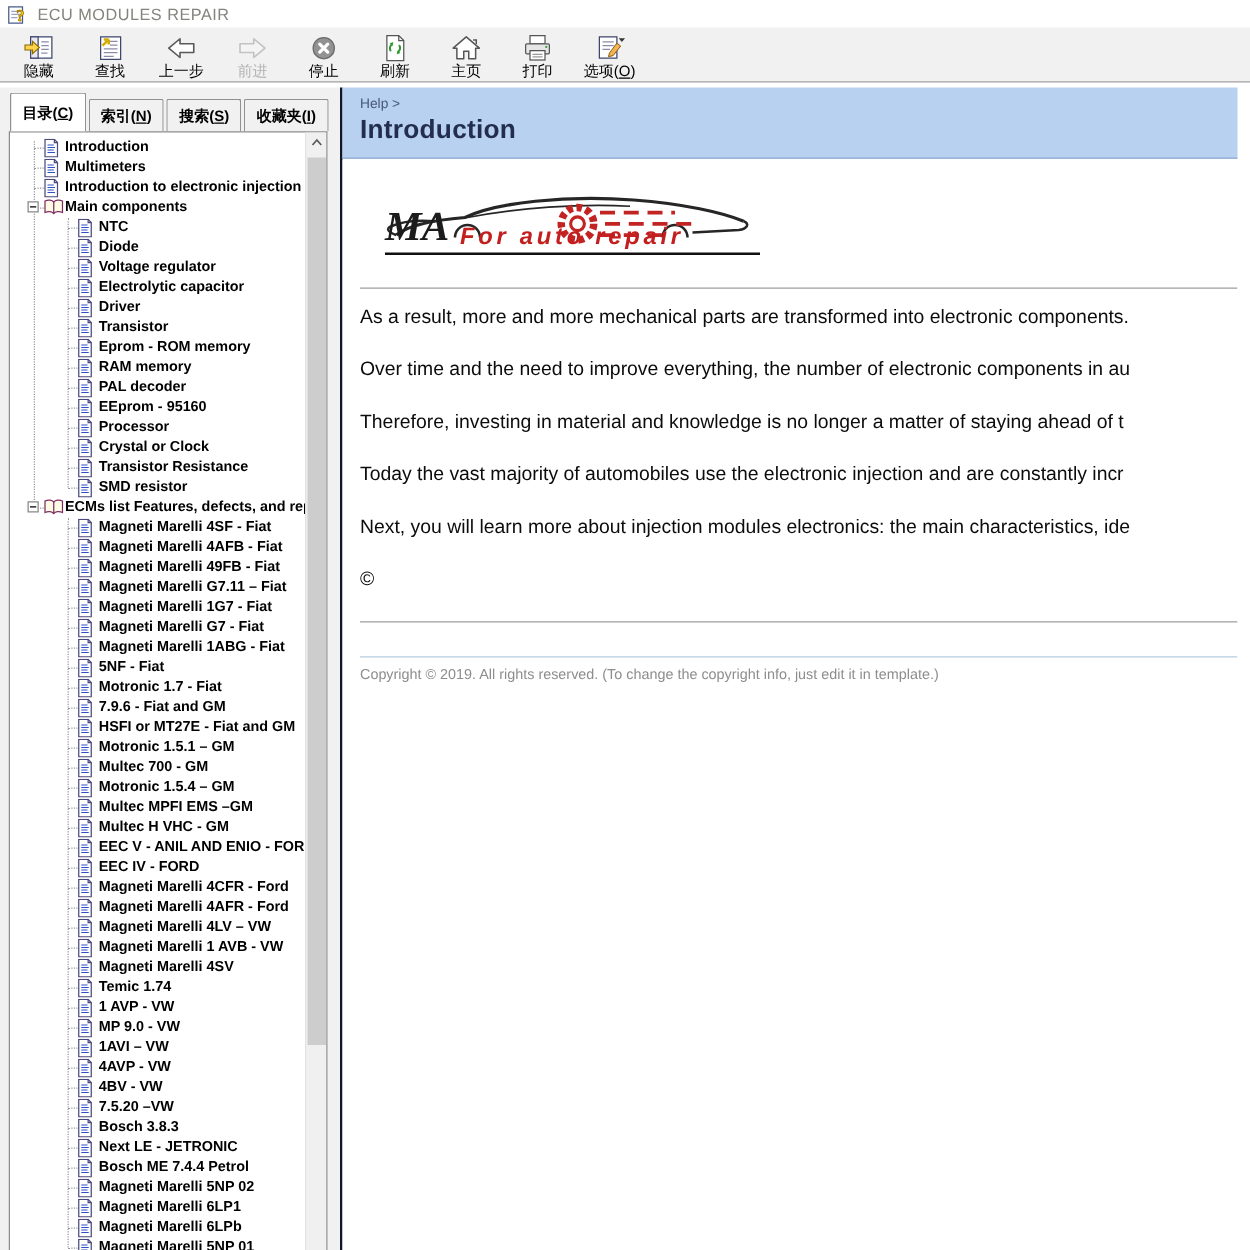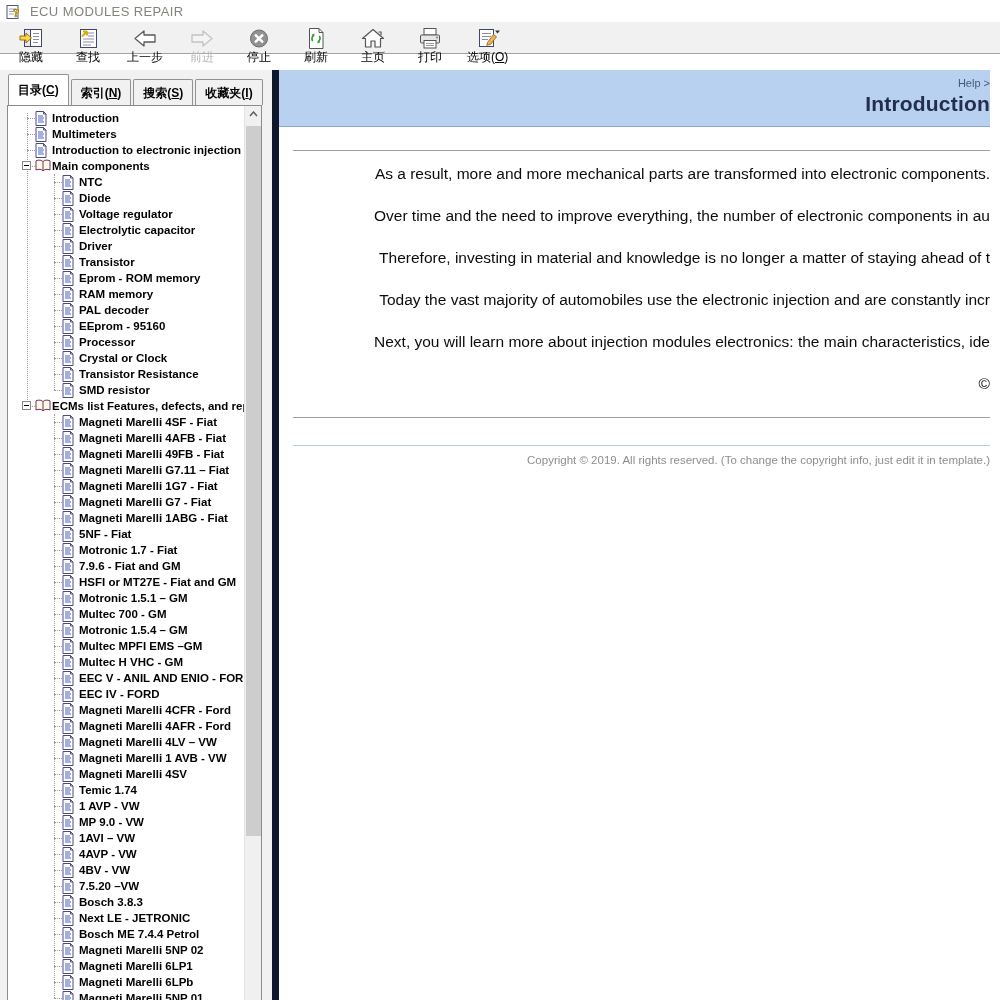--- a/index.html
+++ b/index.html
@@ -7,21 +7,21 @@
               font-family:"Liberation Sans", sans-serif; background:#fff; }
   #app { position:relative; width:1000px; height:1000px; background:#fff; }
 
   
   .titlebar { position:absolute; top:0; left:0; right:0; height:22px; background:#ffffff;
               display:flex; align-items:center; padding-left:6px; }
   .titlebar .ticon { width:17px; height:17px; margin-right:7px; flex:0 0 auto; }
   .titlebar .ttext { font-size:13px; color:#84847e; letter-spacing:0.4px; }
 
   
-  .toolbar { position:absolute; top:22px; left:0; right:0; height:32px; background:#f1f1f1;
+  .toolbar { position:absolute; top:22px; left:0; right:0; height:44px; background:#f1f1f1;
              border-bottom:1px solid #a3a3a3; display:flex; align-items:flex-start; padding:2px 0 0 4px; }
   .tb { display:flex; flex-direction:column; align-items:center; justify-content:flex-start;
         min-width:54px; padding:2px 6px 1px 6px; margin-right:3px; background:transparent; border:1px solid transparent; }
   .tb .tbicon { width:26px; height:23px; display:block; }
   .tb .tblabel { font-size:12px; color:#000; line-height:15px; white-space:nowrap; }
   .tb.disabled .tblabel { color:#b4b4b4; }
   .tb .key { text-decoration:underline; }
 
   
   .left { position:absolute; top:70px; left:0; width:276px; bottom:0; background:#f1f1f1;font-weight:bold; }
@@ -51,21 +51,21 @@
   .grp { position:relative; }
   .grp::before { content:""; position:absolute; left:46px; top:0; bottom:8px; border-left:1px dotted #9a9a9a; }
   .tree-scroll { position:absolute; top:0; right:0; bottom:0; width:17px; background:#f0f0f0;
                  border-left:1px solid #e2e2e2; }
   .sb-up { position:absolute; top:0; left:0; right:0; height:17px; background:#f0f0f0; }
   .sb-up svg { display:block; margin:5px auto 0 auto; }
   .sb-thumb { position:absolute; top:20px; left:1px; width:15px; height:710px; background:#cdcdcd; }
 
   
   .right { position:absolute; top:70px; left:272px; right:0; bottom:0; background:#ffffff;
-           border-left:7px solid #0f172a;text-align:right; }
+           border-left:2px solid #0f172a; }
   .doc-header { height:57px; margin-right:10px; background:#b9d1f1; border-bottom:1px solid #8fa8cf;
                 padding:7px 0 0 14px; }
   .breadcrumb { font-size:11px; color:#45587c; }
   .doc-title { font-size:21px; font-weight:600; color:#232e4e; margin-top:3px; letter-spacing:0.2px; }
   .doc { position:absolute; top:58px; left:0; right:10px; bottom:0; overflow:hidden; background:#fff; }
 
   .logo { position:relative; margin:22px 0 0 28px; width:320px; height:58px; }
   .logo .car { position:absolute; left:0; top:0; }
   .logo .gear { position:absolute; left:138px; top:8px; }
   .logo .ma { position:absolute; left:6px; top:14px; font-family:"Liberation Serif", serif;
@@ -646,20 +646,42 @@
     </div>
   </div>
 
   <div class="right">
     <div class="doc-header">
       <div class="breadcrumb">Help &gt;</div>
       <div class="doc-title">Introduction</div>
     </div>
     <div class="doc">
 
+      <div class="logo">
+        <span class="car">
+          <svg width="310" height="50" viewBox="0 0 310 50">
+            <path d="M15 38 C 25 30 45 26 70 24 C 95 12 150 6 205 10 C 245 13 276 20 293 27" fill="none" stroke="#262626" stroke-width="2.6"></path>
+            <path d="M15 38 C 9 36 6 33 11 31 C 20 27 34 26 46 27" fill="none" stroke="#262626" stroke-width="2"></path>
+            <path d="M72 24 C 112 16 162 13 202 15" fill="none" stroke="#262626" stroke-width="1.4"></path>
+            <path d="M293 27 C 298 29 296 33 289 34 L 252 36" fill="none" stroke="#262626" stroke-width="2"></path>
+            <path d="M62 40 a10 10 0 0 1 20 0" fill="none" stroke="#262626" stroke-width="2"></path>
+            <path d="M228 40 a10 10 0 0 1 20 0" fill="none" stroke="#262626" stroke-width="2"></path>
+          </svg>
+        </span>
+        <span class="gear">
+          <svg width="130" height="42" viewBox="0 0 130 42">
+            <circle cx="22" cy="21" r="13" fill="none" stroke="#c22323" stroke-width="6" stroke-dasharray="4.5 3"></circle>
+            <circle cx="22" cy="21" r="5.5" fill="none" stroke="#c22323" stroke-width="2.5"></circle>
+            <path d="M40 12 h60 M44 21 h72 M40 30 h52" stroke="#c22323" stroke-width="3" stroke-dasharray="12 7"></path>
+          </svg>
+        </span>
+        <span class="ma">MA</span>
+        <span class="tagline">For auto repair</span>
+        <div class="underline"></div>
+      </div>
 
       <hr class="hr1">
       <div class="paras" id="paras">
           <p>As a result, more and more mechanical parts are transformed into electronic components.</p>
           <p>Over time and the need to improve everything, the number of electronic components in au</p>
           <p>Therefore, investing in material and knowledge is no longer a matter of staying ahead of t</p>
           <p>Today the vast majority of automobiles use the electronic injection and are constantly incr</p>
           <p>Next, you will learn more about injection modules electronics: the main characteristics, ide</p>
           <p>©</p>
         </div>

